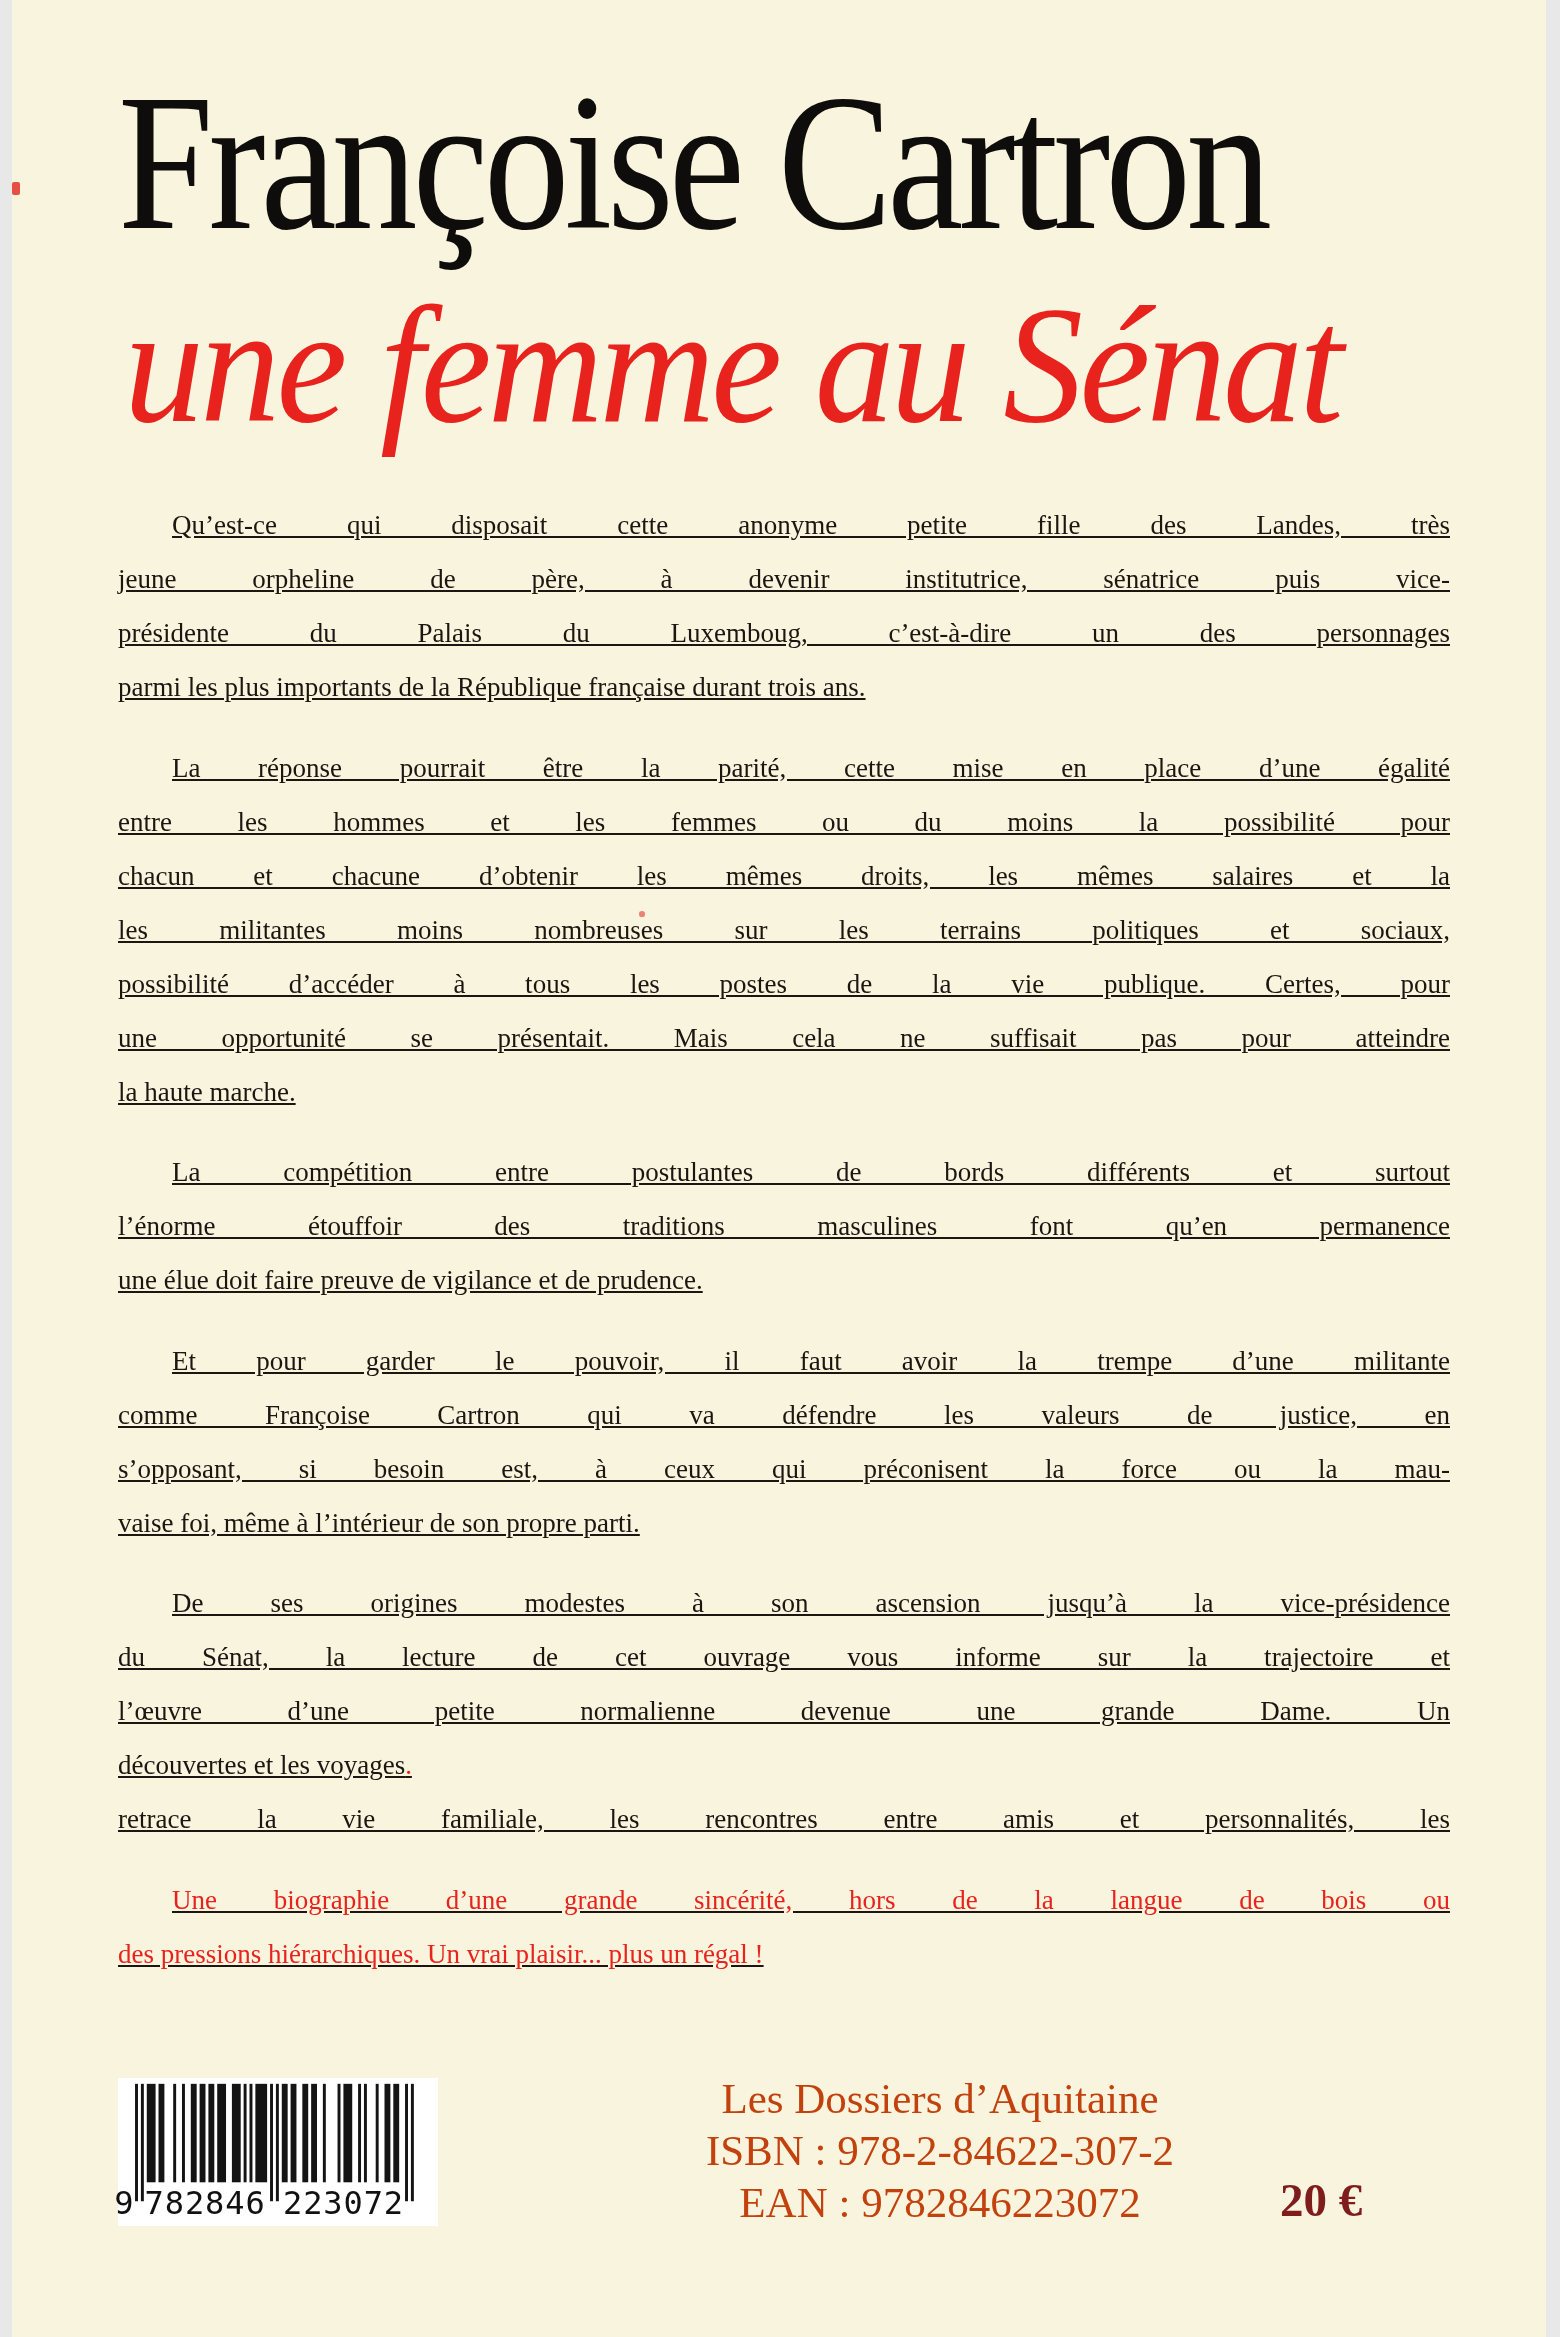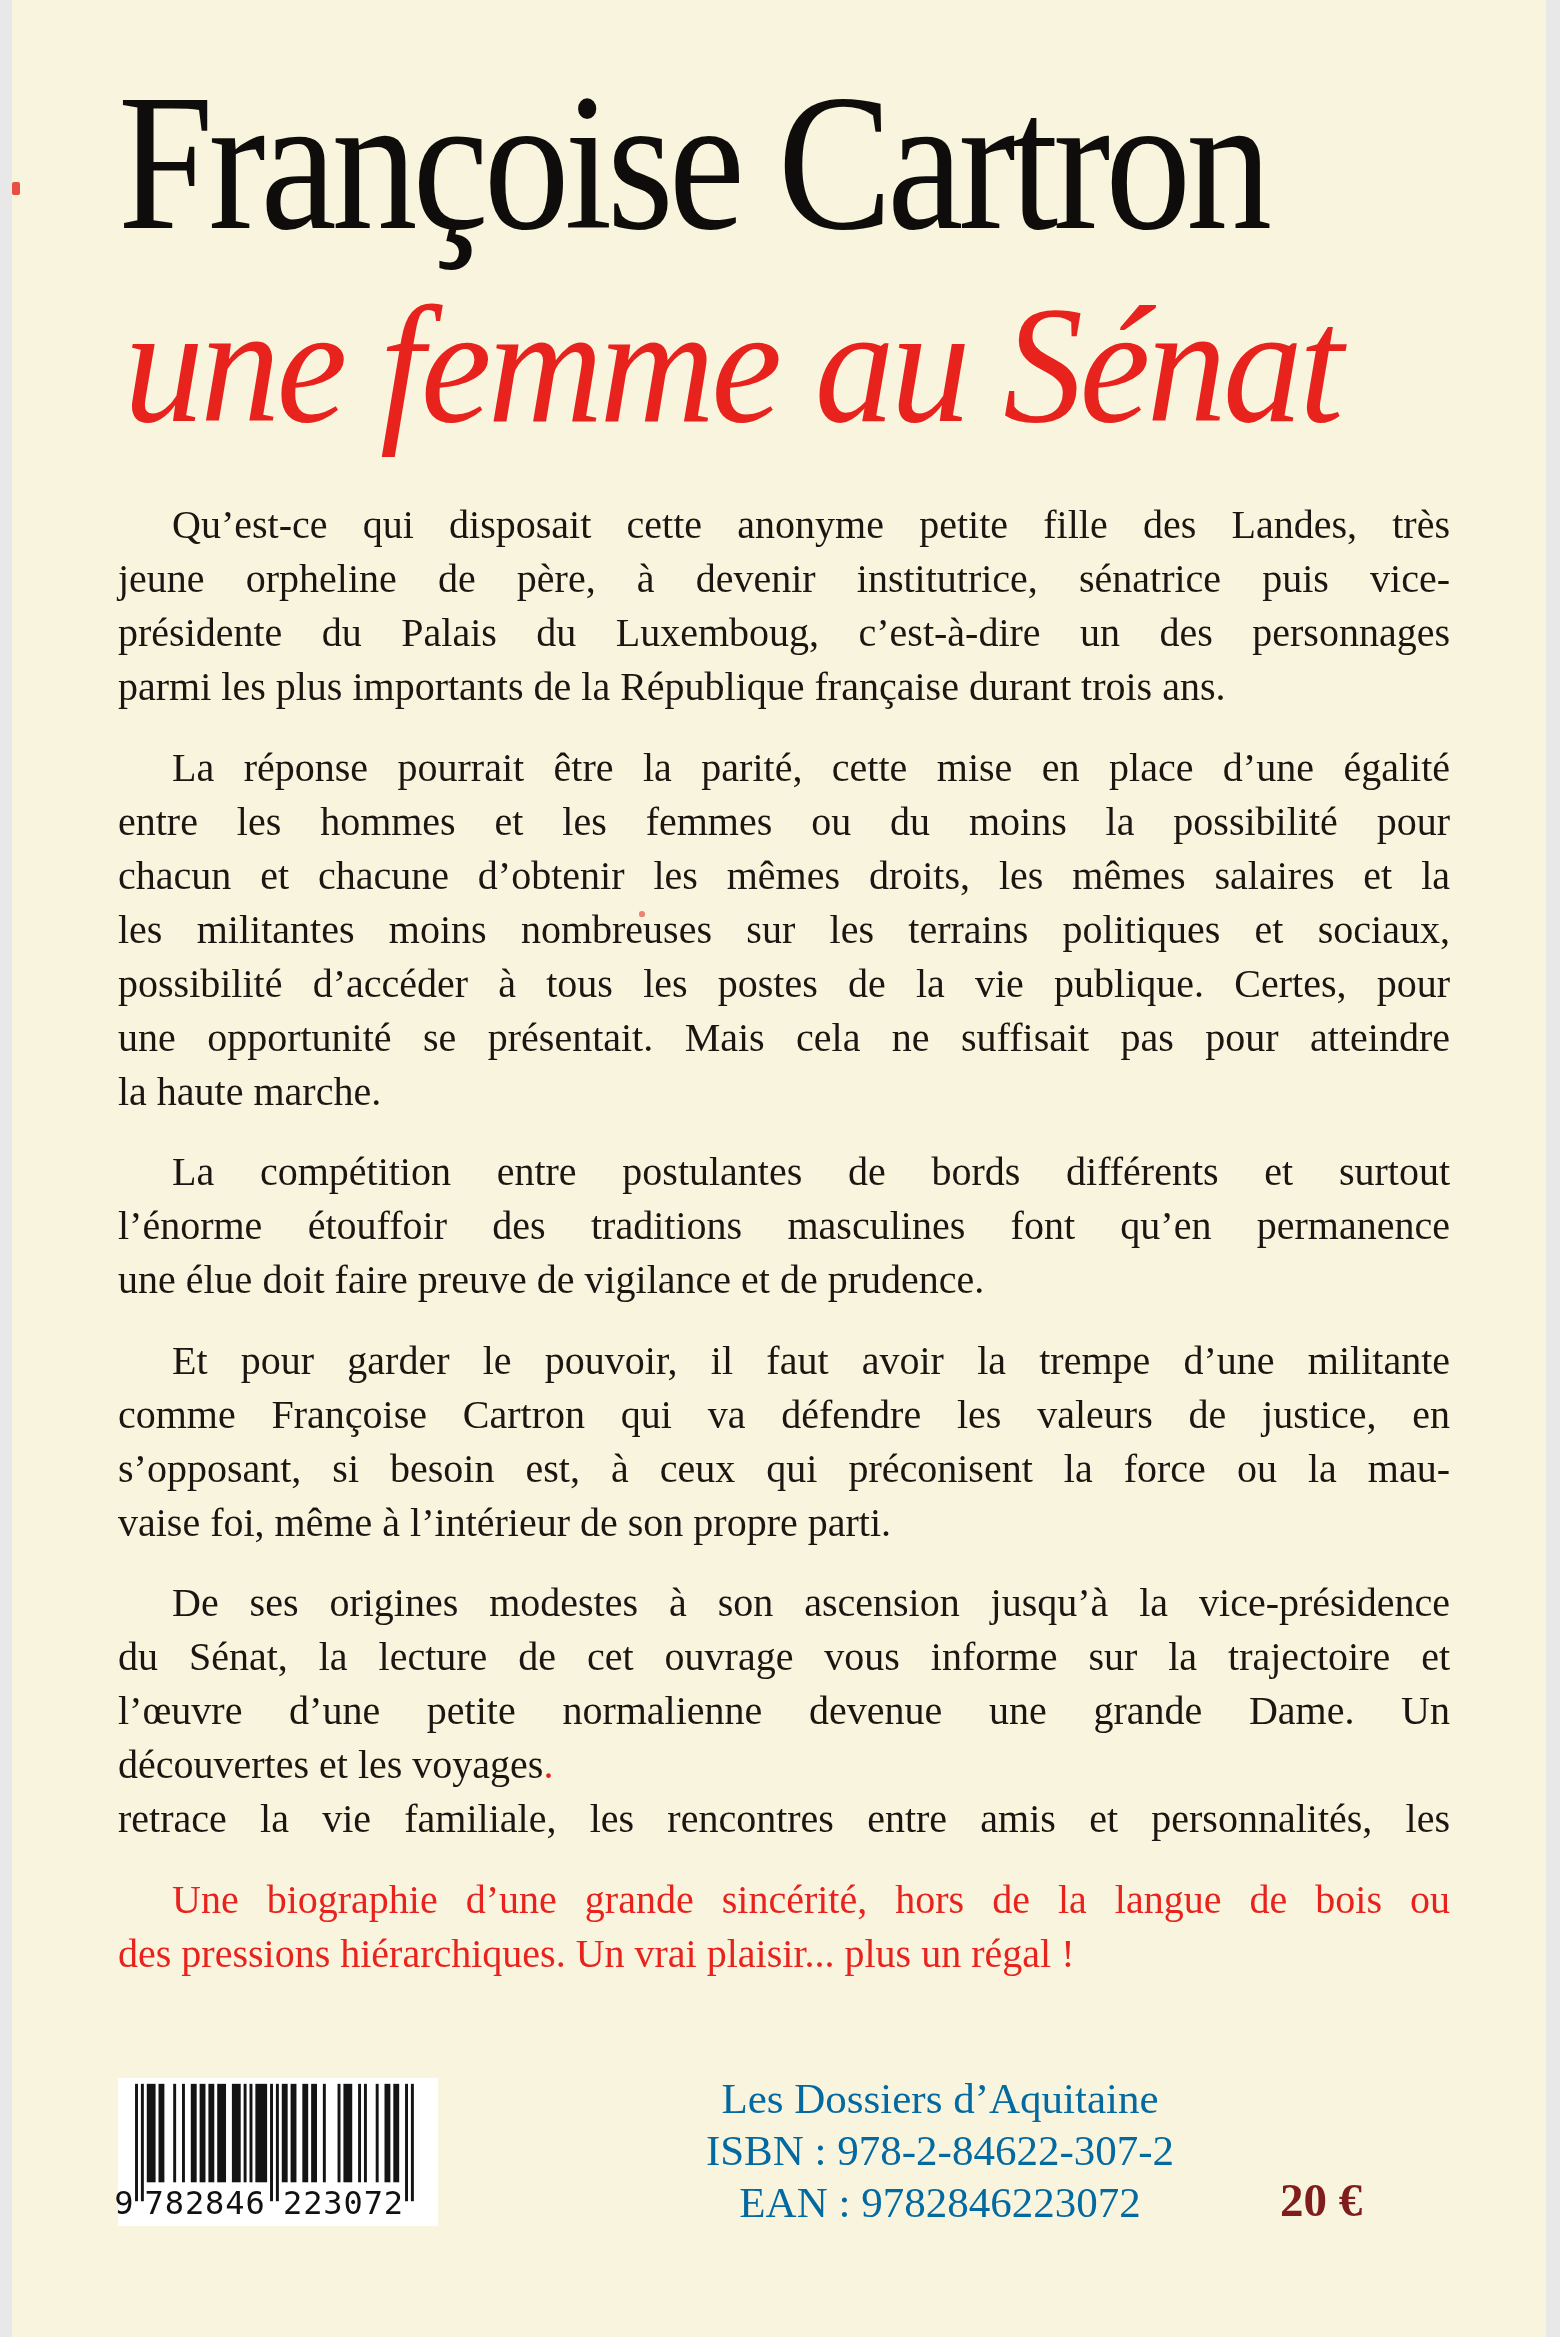--- a/index.html
+++ b/index.html
@@ -34,22 +34,23 @@
     color:#e8231d;
     transform:scaleX(0.95);
     transform-origin:left center;
     white-space:nowrap;
   }
   
   .synopsis{
     position:relative;
     margin:50px 0 0 106px;
     width:1332px;
-    font-size:40px;
+    font-size:27px;
     line-height:54px;
+    text-decoration:underline;
   }
   .para{margin:0 0 26.5px 0;}
   .line{text-align:justify;text-align-last:justify;}
   .line.last{text-align-last:left;}
   .line.first{text-indent:54px;}
   .red{color:#e8231d;}
   
   .barcode{
     position:absolute;left:106px;top:2078px;
     width:320px;height:148px;
@@ -60,21 +61,21 @@
     font-family:"DejaVu Sans Mono","Liberation Mono",monospace;
     font-size:32px;line-height:38px;color:#111;
     text-align:center;
   }
   .bc-d9{left:-5.7px;width:23px;}
   .bc-g1{left:24.6px;width:125px;letter-spacing:0.9px;}
   .bc-g2{left:163px;width:125px;letter-spacing:0.9px;}
   .publisher{
     position:absolute;left:606px;top:2073px;width:644px;
     text-align:center;
-    font-size:43px;line-height:52px;color:#0369a1;
+    font-size:43px;line-height:52px;color:#c2410c;
   }
   .price{
     position:absolute;left:1268px;top:2173px;
     font-size:47px;font-weight:bold;color:#7f1d1d;
     white-space:nowrap;
   }
   
   .tickL{position:absolute;left:0;top:182px;width:7.6px;height:13.2px;background:#e2251c;opacity:.8;border-radius:1.9px;}
   .tickR{position:absolute;left:1544px;top:168px;width:12.3px;height:19px;background:#e2251c;opacity:.75;border-radius:2.8px;transform:rotate(20deg);}
   .speck{position:absolute;left:627px;top:911px;width:5.7px;height:5.7px;background:#e2251c;opacity:.55;border-radius:50%;}

